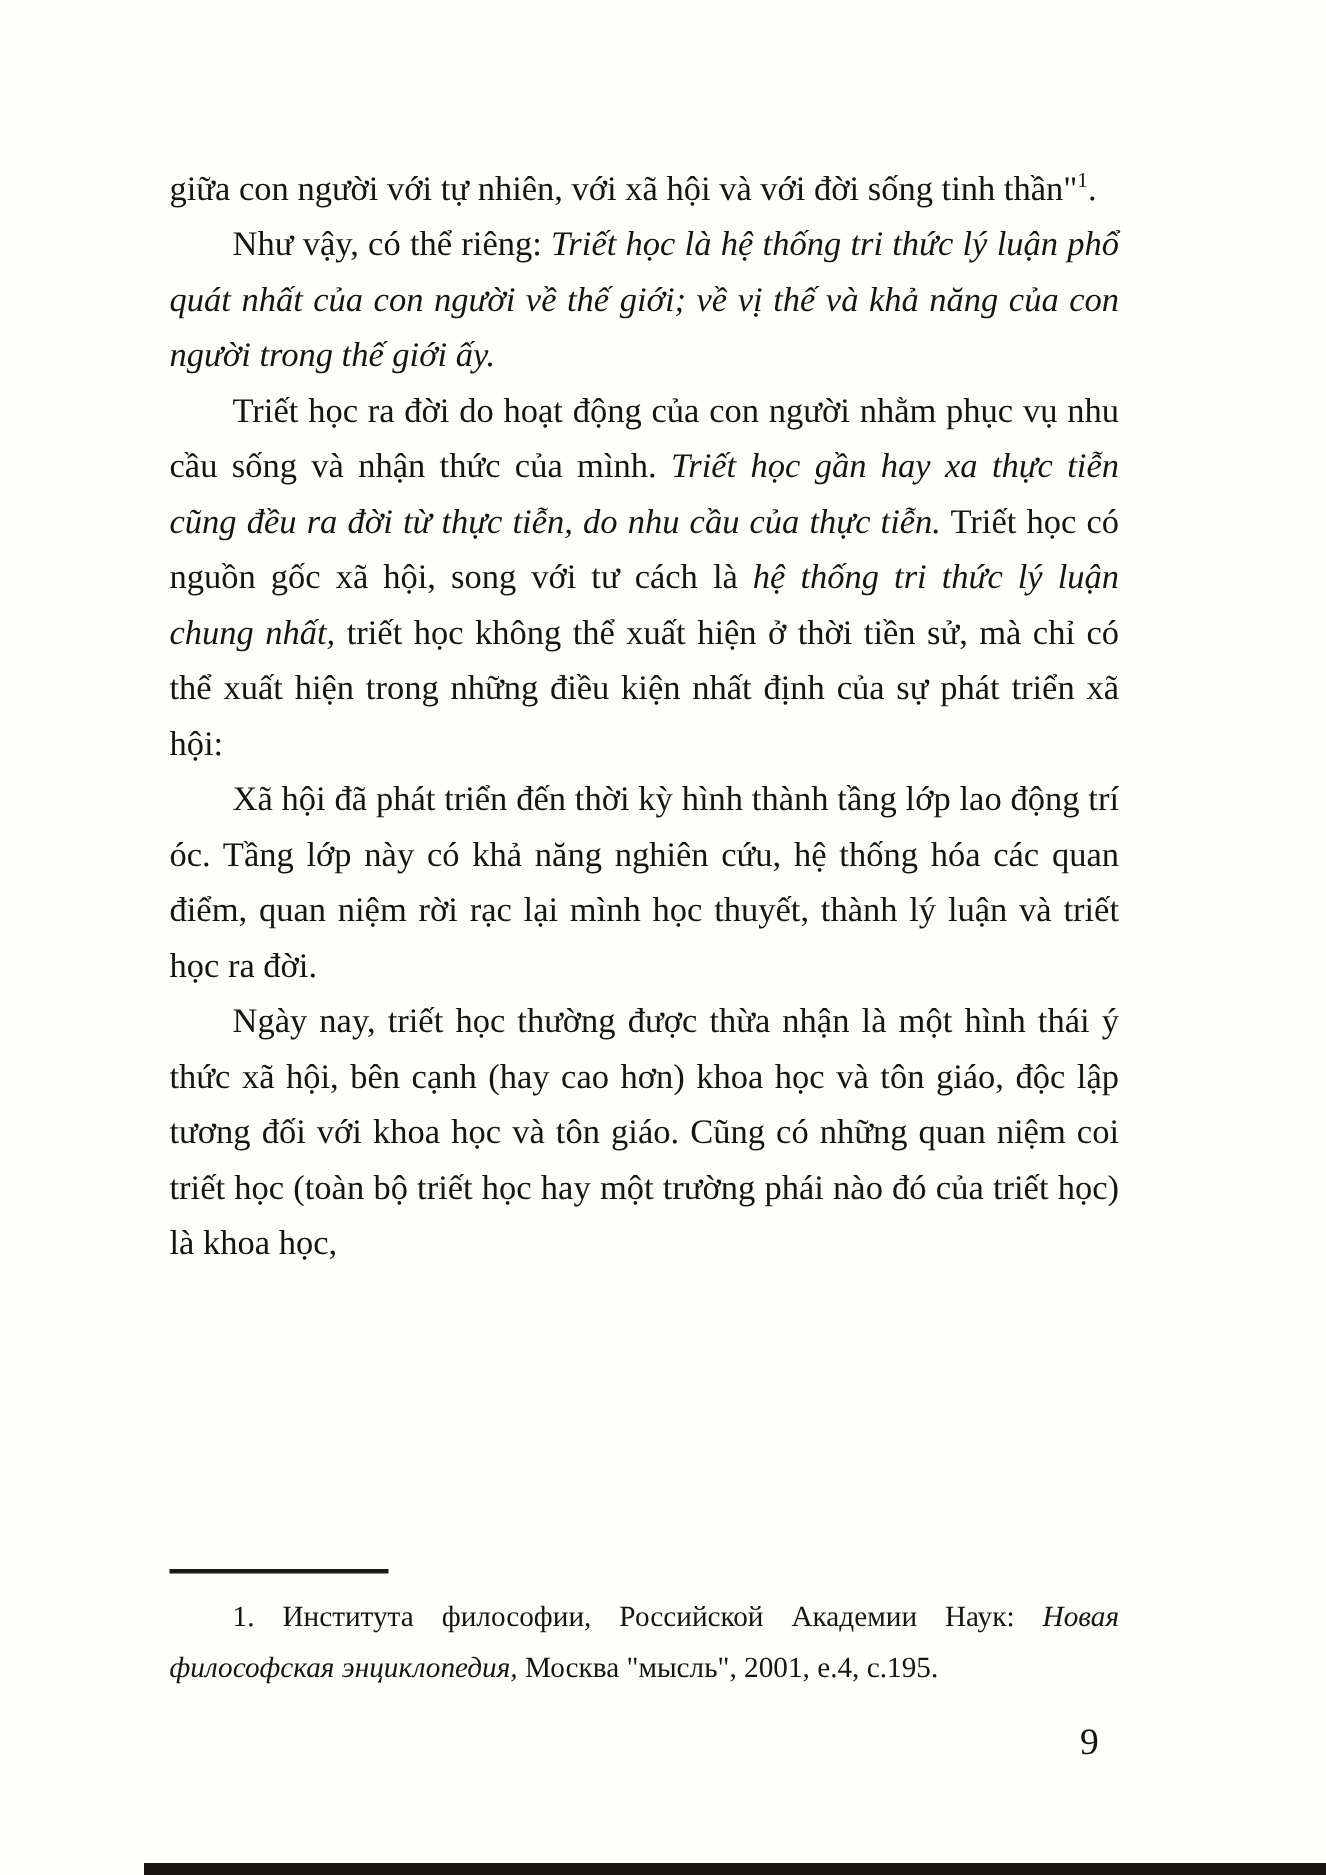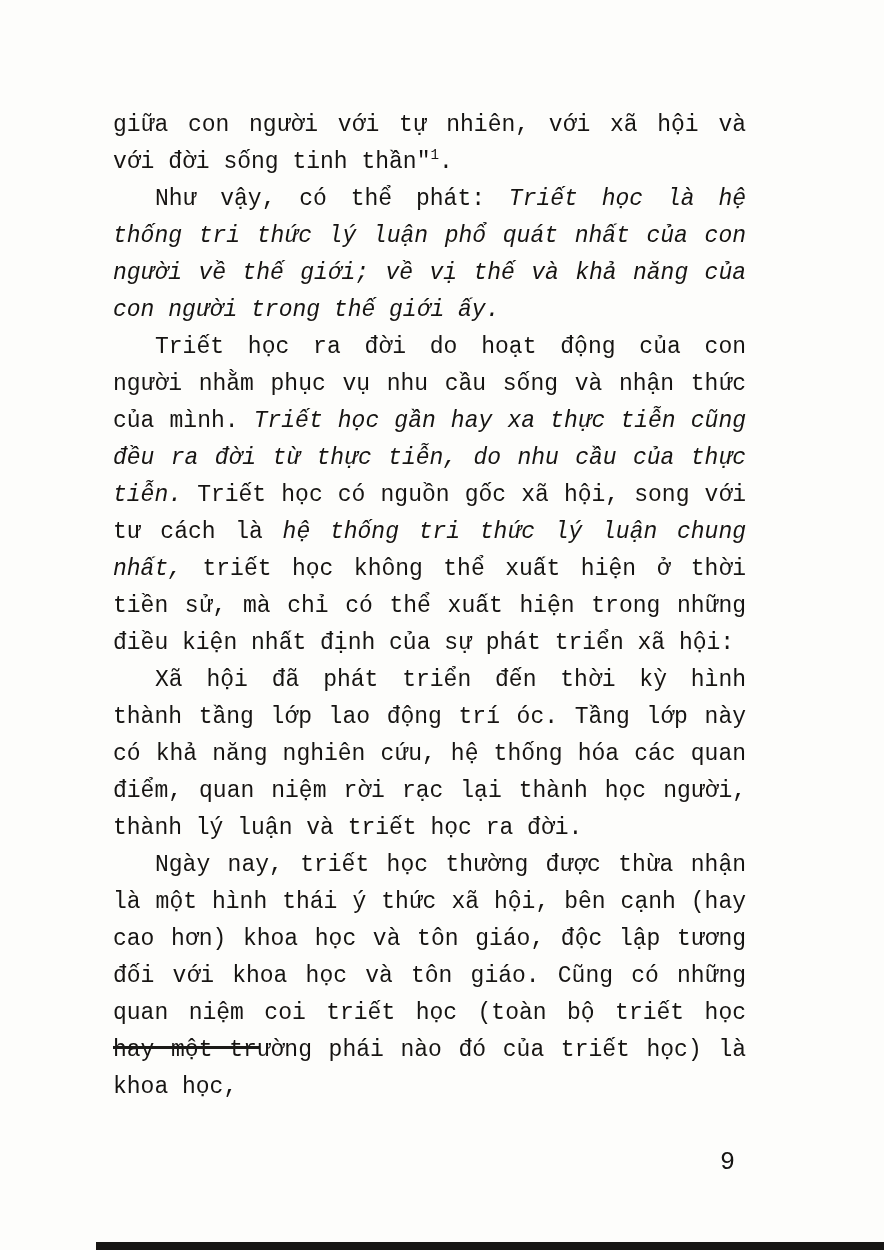--- a/index.html
+++ b/index.html
@@ -1,15 +1,15 @@
 <!DOCTYPE html>
 <html lang="vi"><head>
 <meta charset="utf-8">
 <style>
-  * { margin: 0; padding: 0; box-sizing: border-box; font-family: Liberation Mono, monospace; }
+  * { margin: 0; padding: 0; box-sizing: border-box; }
   html, body { width: 884px; }
   body {
     position: relative;
     width: 884px;
     height: 1250px;
     background: #fdfdfb;
     color: #161412;
     font-family: "Liberation Serif", "DejaVu Serif", serif;
     overflow: hidden;
   }
@@ -61,25 +61,26 @@
     bottom: 0;
     height: 8px;
     background: #171614;
   }
 </style>
 </head>
 <body>
 
 <div class="text-body">
     <p><span>giữa con người với tự nhiên, với xã hội và với đời sống tinh thần"</span><sup class="fn-ref">1</sup><span>.</span></p>
-    <p class="indent"><span>Như vậy, có thể phát: </span><span class="italic">Triết học là hệ thống tri thức lý luận phổ quát nhất của con người về thế giới; về vị thế và khả năng của con người trong thế giới ấy.</span></p>
+    <p class="indent"><span>Như vậy, có thể riêng: </span><span class="italic">Triết học là hệ thống tri thức lý luận phổ quát nhất của con người về thế giới; về vị thế và khả năng của con người trong thế giới ấy.</span></p>
     <p class="indent"><span>Triết học ra đời do hoạt động của con người nhằm phục vụ nhu cầu sống và nhận thức của mình. </span><span class="italic">Triết học gần hay xa thực tiễn cũng đều ra đời từ thực tiễn, do nhu cầu của thực tiễn.</span><span> Triết học có nguồn gốc xã hội, song với tư cách là </span><span class="italic">hệ thống tri thức lý luận chung nhất,</span><span> triết học không thể xuất hiện ở thời tiền sử, mà chỉ có thể xuất hiện trong những điều kiện nhất định của sự phát triển xã hội:</span></p>
-    <p class="indent"><span>Xã hội đã phát triển đến thời kỳ hình thành tầng lớp lao động trí óc. Tầng lớp này có khả năng nghiên cứu, hệ thống hóa các quan điểm, quan niệm rời rạc lại thành học người, thành lý luận và triết học ra đời.</span></p>
+    <p class="indent"><span>Xã hội đã phát triển đến thời kỳ hình thành tầng lớp lao động trí óc. Tầng lớp này có khả năng nghiên cứu, hệ thống hóa các quan điểm, quan niệm rời rạc lại mình học thuyết, thành lý luận và triết học ra đời.</span></p>
     <p class="indent"><span>Ngày nay, triết học thường được thừa nhận là một hình thái ý thức xã hội, bên cạnh (hay cao hơn) khoa học và tôn giáo, độc lập tương đối với khoa học và tôn giáo. Cũng có những quan niệm coi triết học (toàn bộ triết học hay một trường phái nào đó của triết học) là khoa học,</span></p>
   </div>
 
 <div class="footnote-area">
   <div class="footnote-rule"></div>
+  <p class="footnote-text"><span>1. Института философии, Российской Академии Наук: </span><span class="italic">Новая философская энциклопедия,</span><span> Москва "мысль", 2001, е.4, с.195.</span></p>
 </div>
 
 <div class="page-number">9</div>
 
 <div class="scan-strip"></div>
 
 </body></html>

